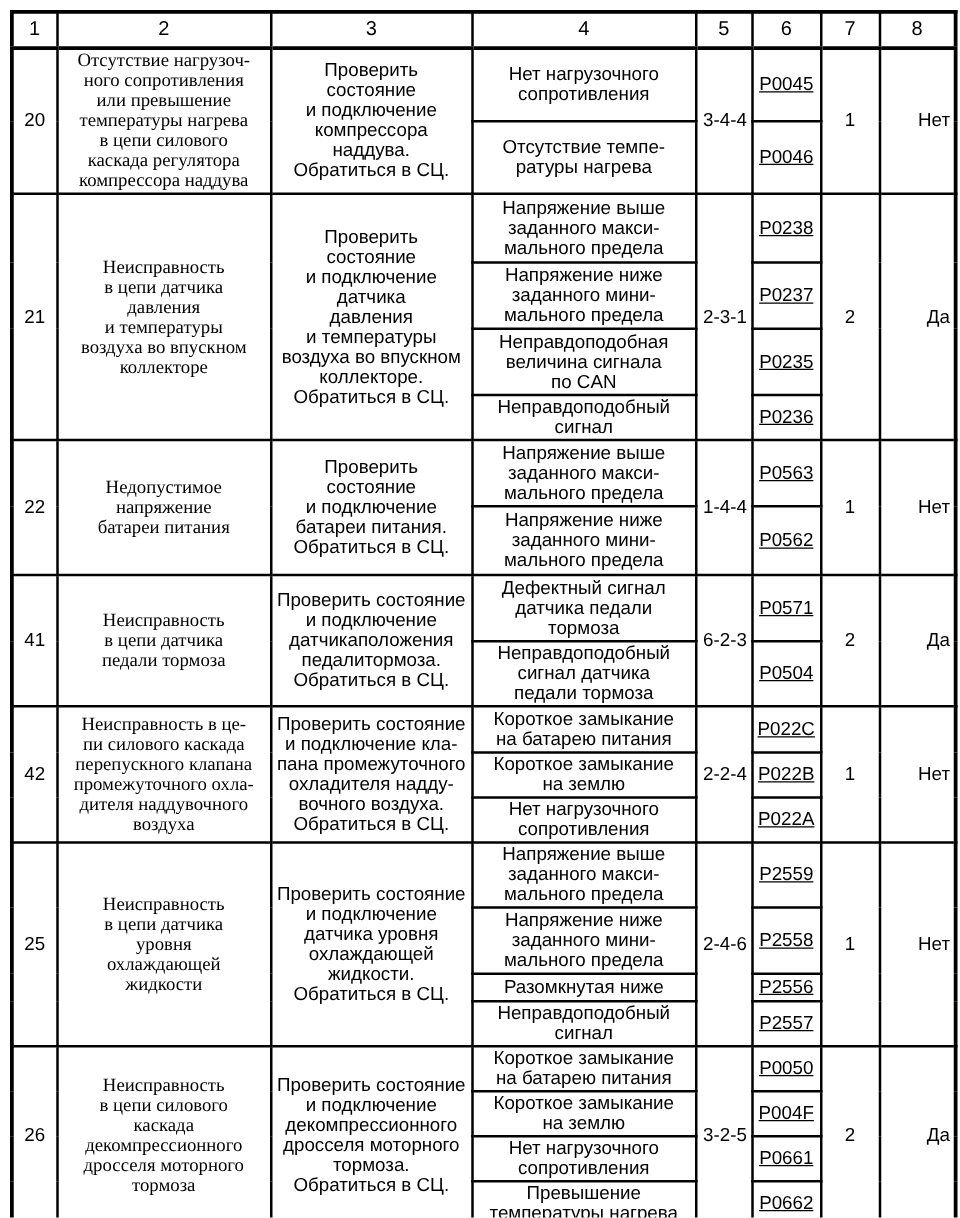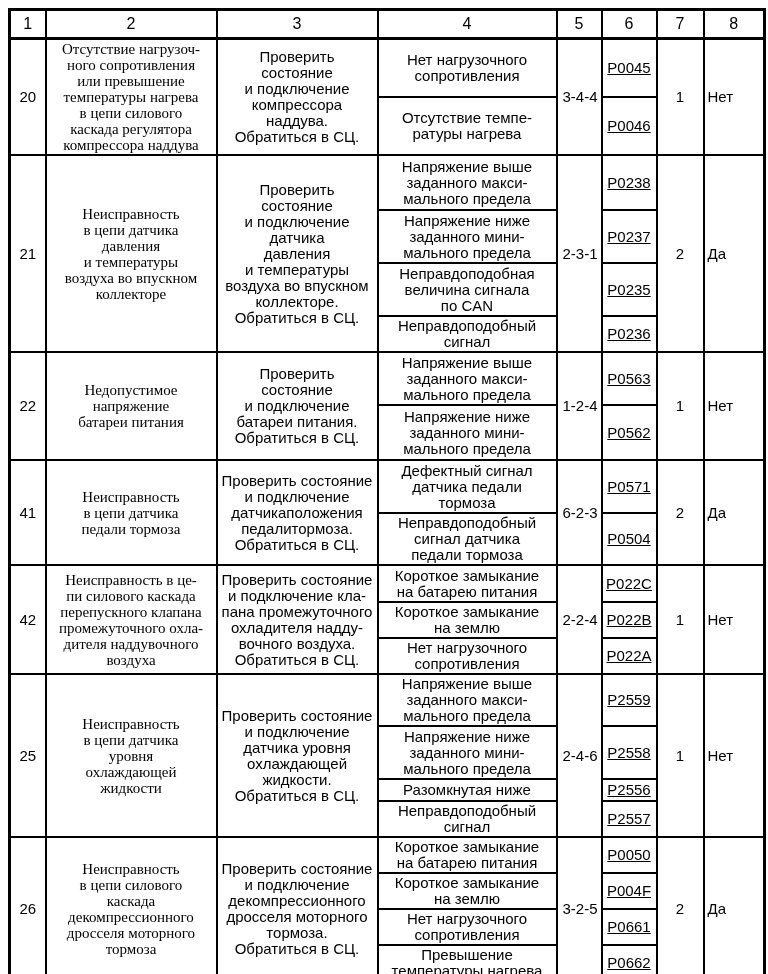--- a/index.html
+++ b/index.html
@@ -44,21 +44,21 @@
     padding: 1px 3px;
     overflow: hidden;
   }
   .c-num    { text-align: center; margin-top: 40px; }
   .c-fault  { text-align: center; white-space: pre-line; padding-left: 6px; font-family: Liberation Serif, serif; }
   .c-action { text-align: center; white-space: pre-line; padding-left: 6px; }
   .c-sub    { text-align: center; white-space: pre-line; }
   .c-blink  { text-align: right; padding: 0; }
   .c-code   { text-align: center; padding: 0; text-decoration: underline; }
   .c-count  { text-align: center; padding: 0; }
-  .c-yn     { text-align: left; padding: 0; }
+  .c-yn     { text-align: right; padding: 0; }
 </style>
 </head>
 <body>
 
 <div class="page">
   <table class="dtc">
     <colgroup>
       <col style="width:36px">
       <col style="width:171px">
       <col style="width:161px">
@@ -164,21 +164,21 @@
 напряжение
 батареи питания</td>
         <td class="c-action" rowspan="2">Проверить
 состояние
 и подключение
 батареи питания.
 Обратиться в СЦ.</td>
         <td class="c-sub">Напряжение выше
 заданного макси-
 мального предела</td>
-        <td class="c-blink" rowspan="2">1-2-4</td>
+        <td class="c-blink" rowspan="2">1-4-4</td>
         <td class="c-code">P0563</td>
         <td class="c-count" rowspan="2">1</td>
         <td class="c-yn" rowspan="2">Нет</td>
       </tr>
       <tr style="height:55px">
         <td class="c-sub">Напряжение ниже
 заданного мини-
 мального предела</td>
         <td class="c-code">P0562</td>
       </tr>

